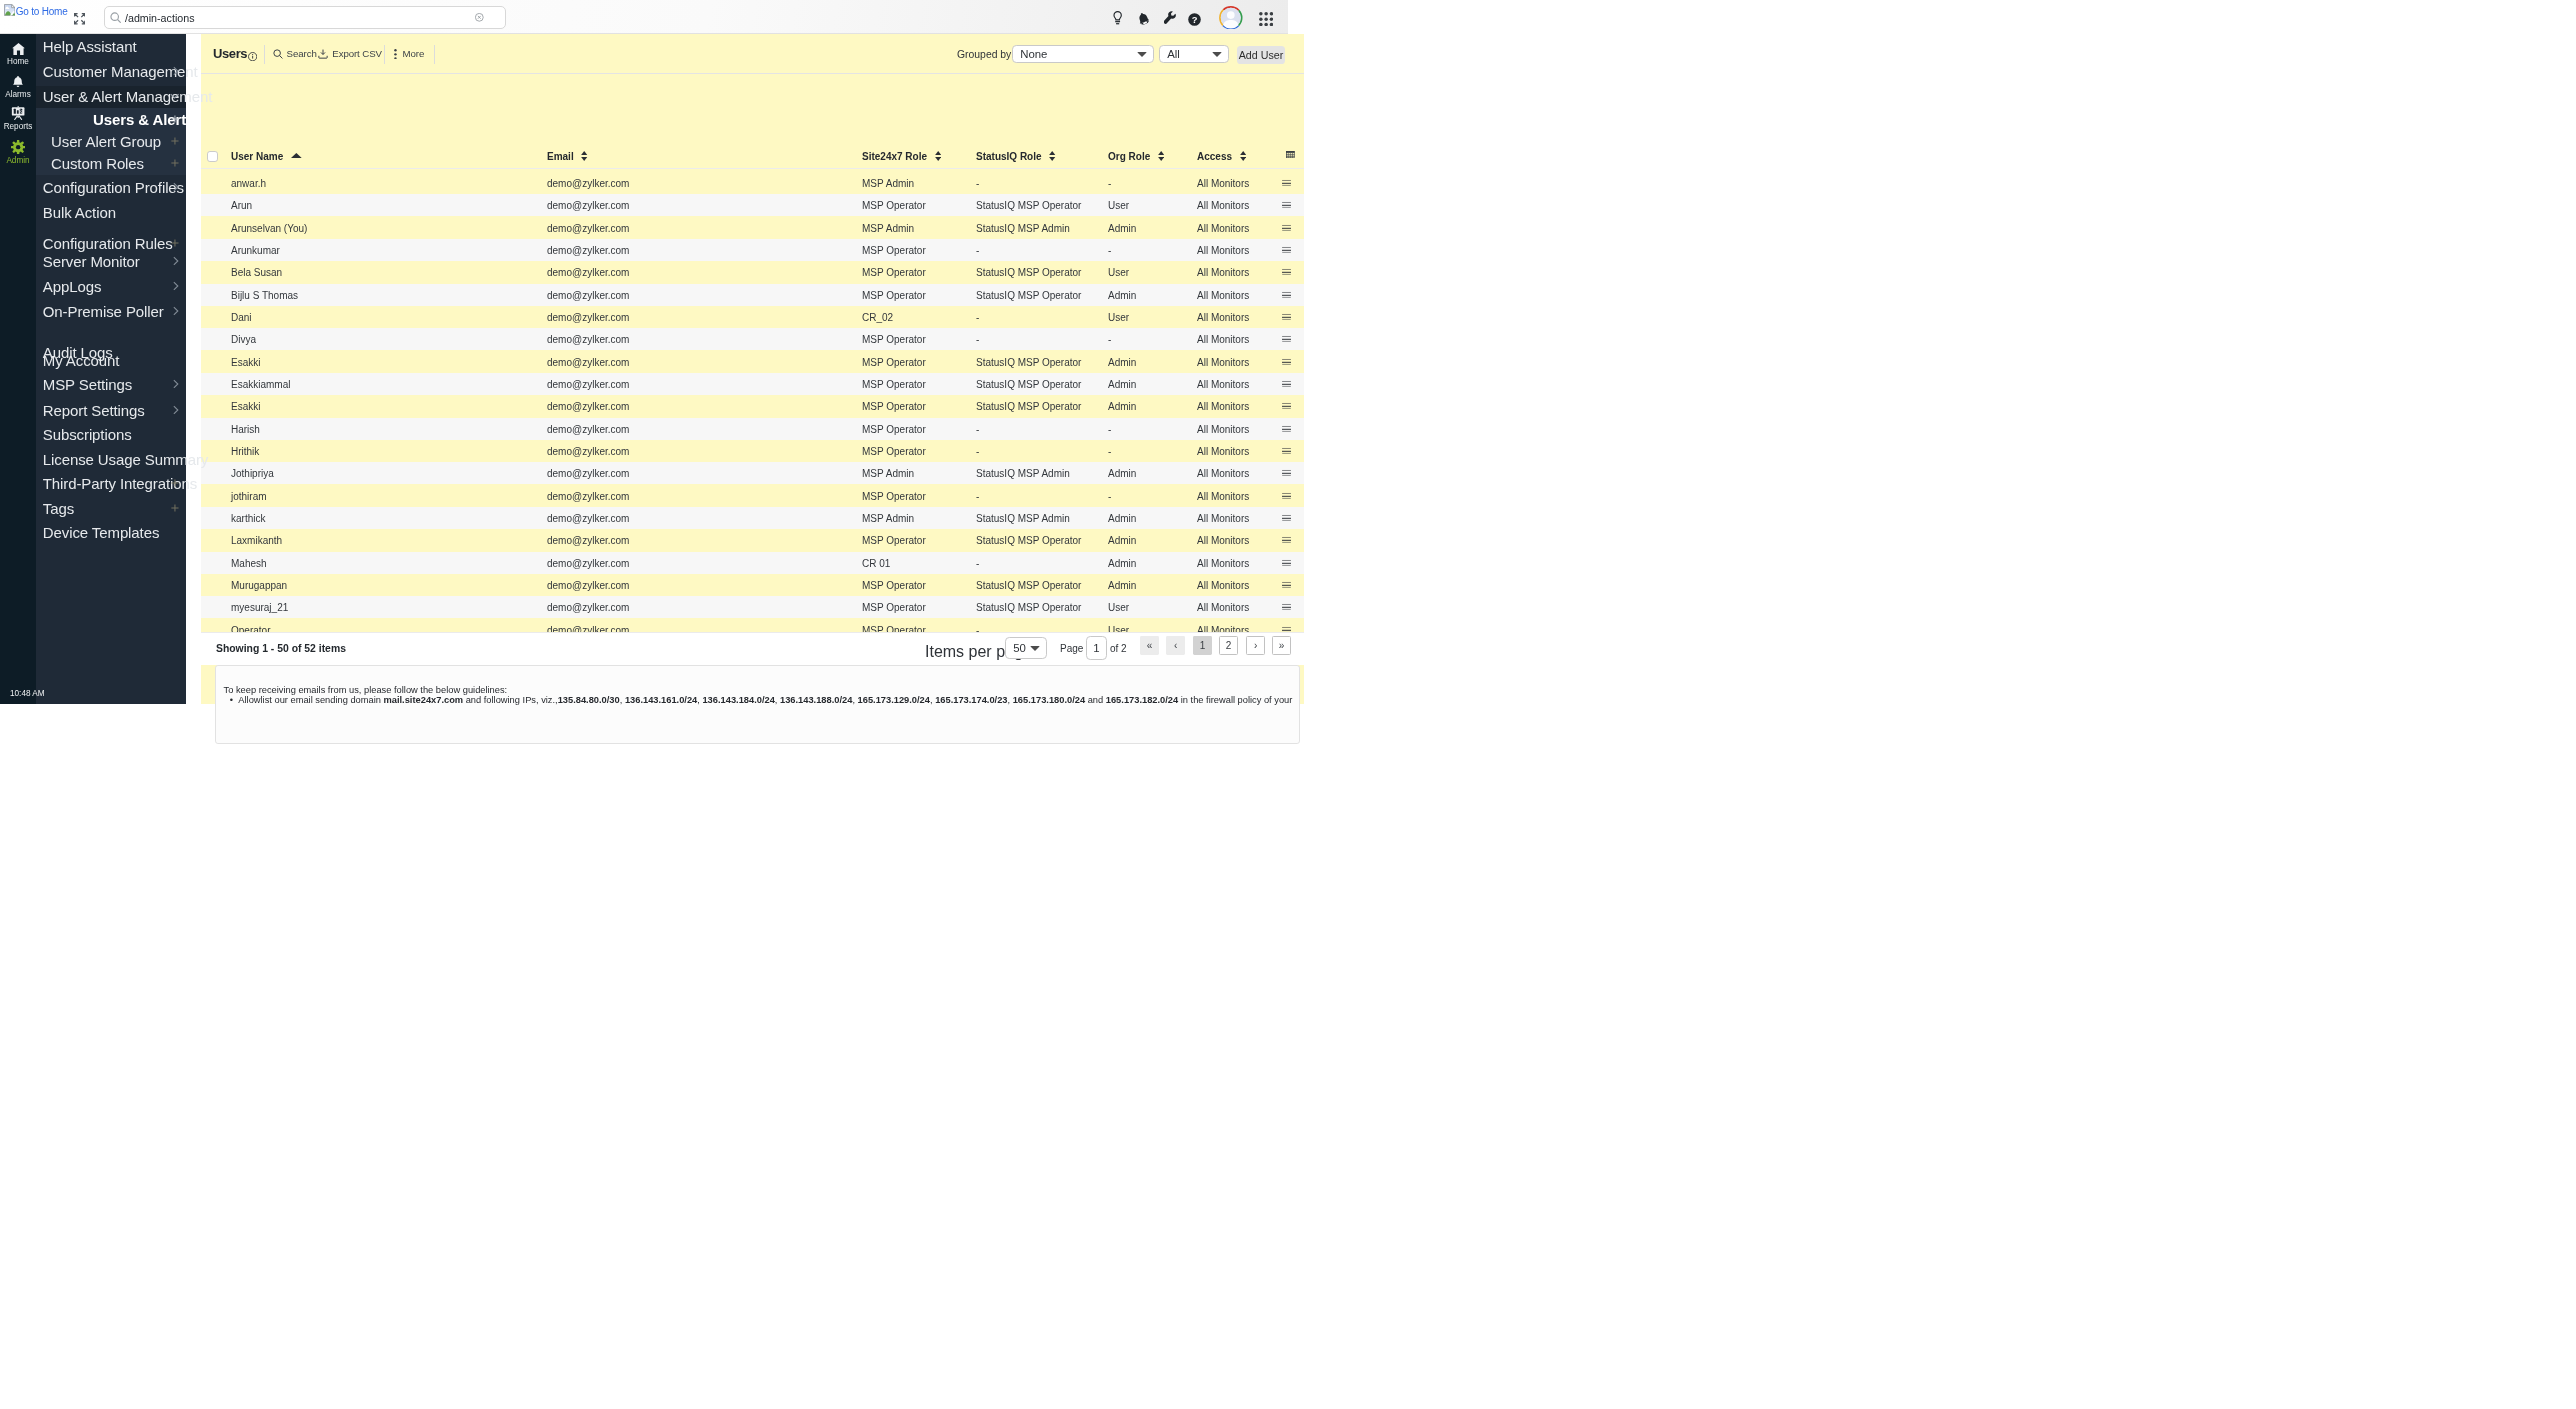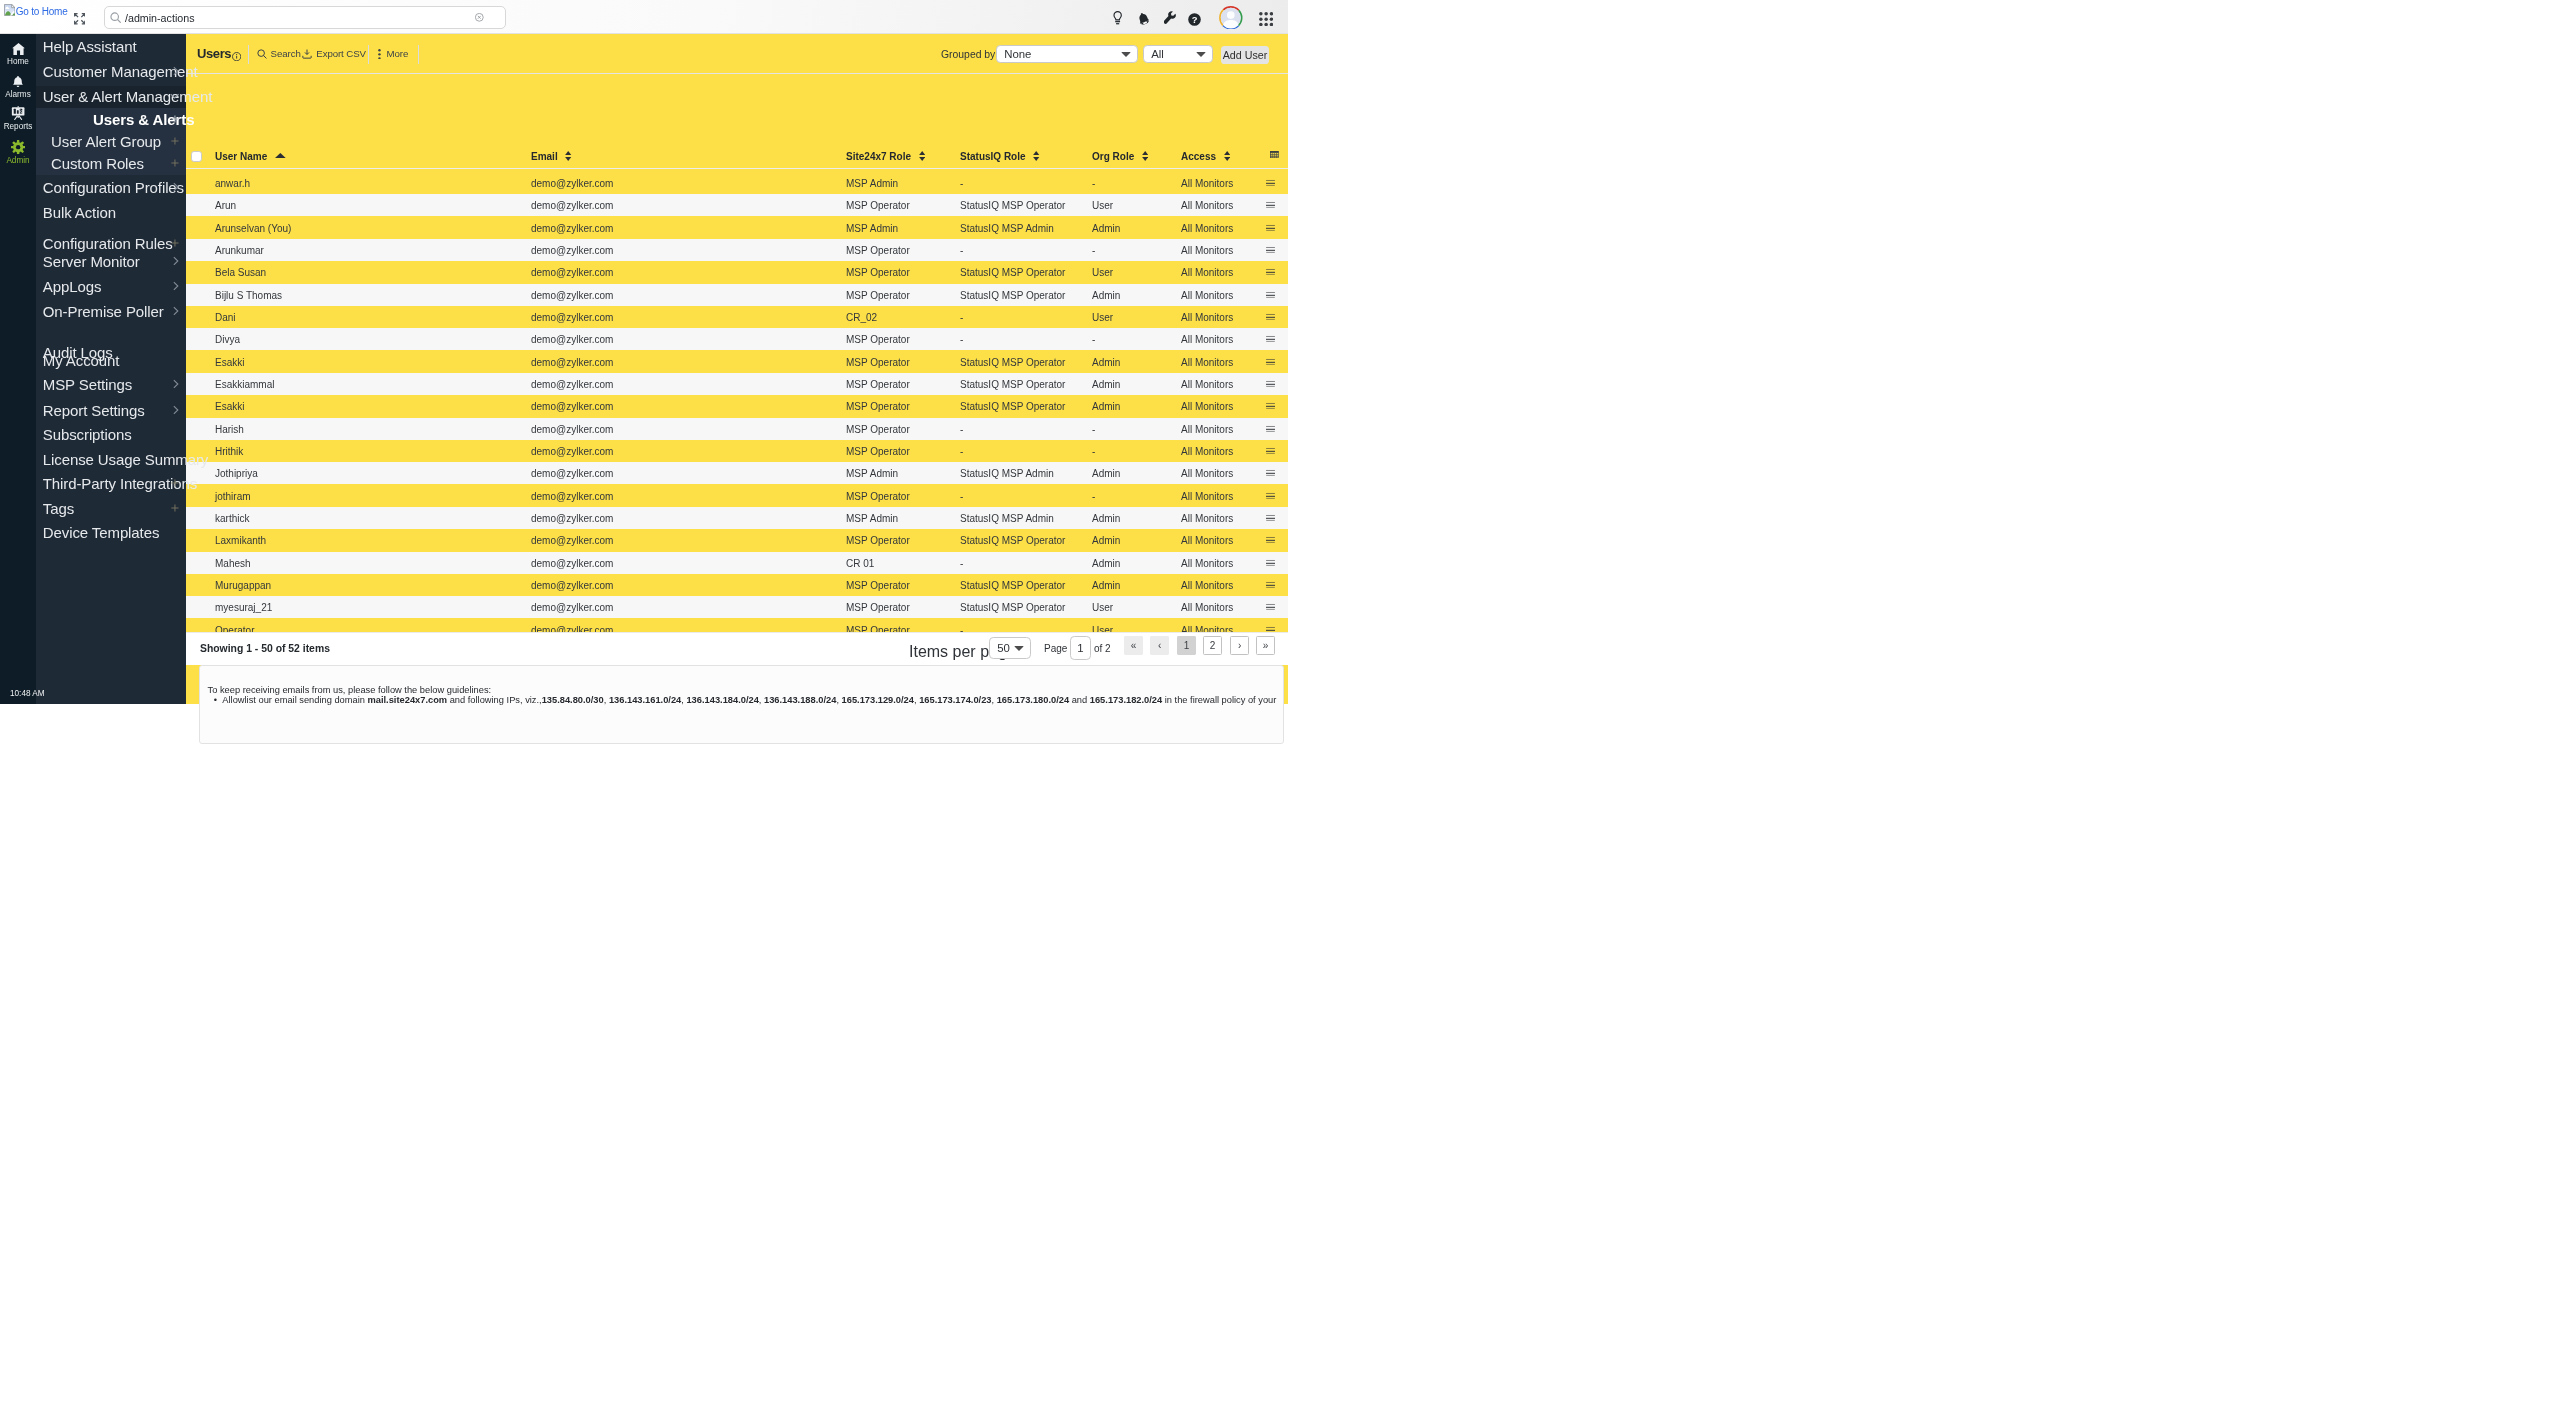--- a/index.html
+++ b/index.html
@@ -22,21 +22,21 @@
 .railitem.green .lbl { color:#8cba2d; }
 .mitem { position:absolute; left:0; width:150px; color:#e6e9ec; font-size:15px; letter-spacing:-0.1px; }
 .mitem .t { position:absolute; left:6.8px; top:50%; transform:translateY(-50%); white-space:nowrap; }
 .mitem.sub .t { left:15px; }
 .mitem.bold .t { font-weight:bold; color:#fff;padding-left:42px; }
 .mitem .chev { position:absolute; right:7.2px; top:50%; transform:translateY(-50%); color:#8a939c; }
 .blockhdr { position:absolute; left:0; top:52px; width:150px; height:23px; background:#19232d; }
 .blocksub { position:absolute; left:0; top:74px; width:150px; height:67px; background:#253140; }
 #clock { position:absolute; left:10px; top:689px; color:#f0f2f3; font-size:8.2px; z-index:6; }
 
-#main { position:absolute; left:185px; top:34px; width:1103px; height:670px; background:#fde047; }
+#main { position:absolute; left:201px; top:34px; width:1103px; height:670px; background:#fef9c3; }
 #toolsrow { position:absolute; left:0; top:0; width:1103px; height:39px; }
 #toolsrow .title { position:absolute; left:12px; top:12px; font-size:13px; font-weight:bold; color:#24292e; letter-spacing:-0.4px; }
 .vsep { position:absolute; top:11.4px; width:0.7px; height:18.6px; background:#dcdcdc; }
 .tool { position:absolute; top:14.3px; font-size:9.7px; color:#3c4248; letter-spacing:-0.1px; }
 .sel { border:0.7px solid #c9c9c9; border-radius:4.3px; background:#fff; position:absolute; display:flex; align-items:center; font-size:11.4px; color:#2f3338; }
 .sel .caret { position:absolute; right:6.4px; width:0; height:0; border-left:5px solid transparent; border-right:5px solid transparent; border-top:5.7px solid #4c4c4c; border-radius:1.4px; }
 #adduser { position:absolute; left:1036px; top:11.8px; width:48px; height:18.6px; background:#e4e4e4; border-radius:3.6px; font-size:10.7px; color:#2d2d2d; display:flex; align-items:center; justify-content:center; }
 #hr1 { position:absolute; left:0; top:39px; width:1103px; height:0.7px; background:#e4e4e4; }
 #orgpanel { position:absolute; left:7.9px; top:47px; width:1075px; height:52px; background:#f6f6f6; border:0.7px solid #e3e3e3; border-radius:2.1px; }
 #orgpanel .h { position:absolute; top:15.7px; font-size:10.7px; color:#30343a; }

